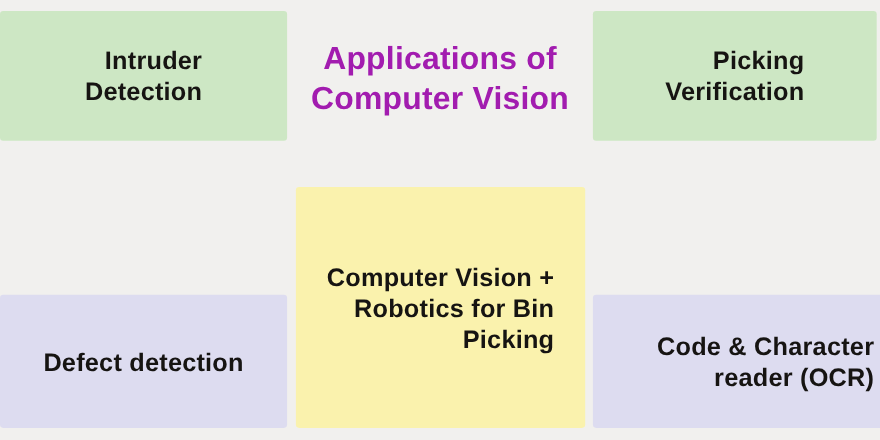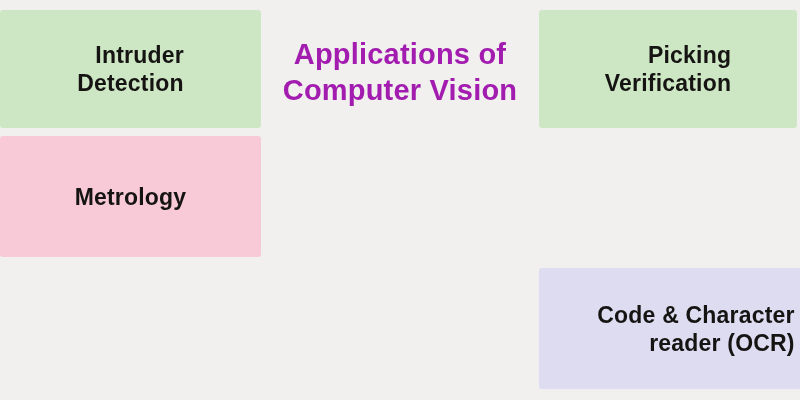--- a/index.html
+++ b/index.html
@@ -62,25 +62,30 @@
 <div class="stage">
 
   <div class="title">Applications of
 Computer Vision</div>
 
   <div class="box" id="box-intruder-detection" style="background: rgb(205, 231, 196);">
     <span class="box-label">Intruder
 Detection</span>
   </div>
 
-  <div class="box" id="box-metrology" style="background: rgb(248, 202, 215);">
-    <span class="box-label">Metrology</span>
+
+  <div class="box" id="box-defect-detection" style="background: rgb(221, 220, 240);">
+    <span class="box-label">Defect detection</span>
   </div>
 
-
+  <div class="box" id="box-bin-picking" style="background: rgb(250, 242, 173);">
+    <span class="box-label">Computer Vision +
+Robotics for Bin
+Picking</span>
+  </div>
 
   <div class="box" id="box-assembly-verification" style="background: rgb(205, 231, 196);">
     <span class="box-label">Picking
 Verification</span>
   </div>
 
 
   <div class="box" id="box-ocr-reader" style="background: rgb(221, 220, 240);">
     <span class="box-label">Code &amp; Character
 reader (OCR)</span>

